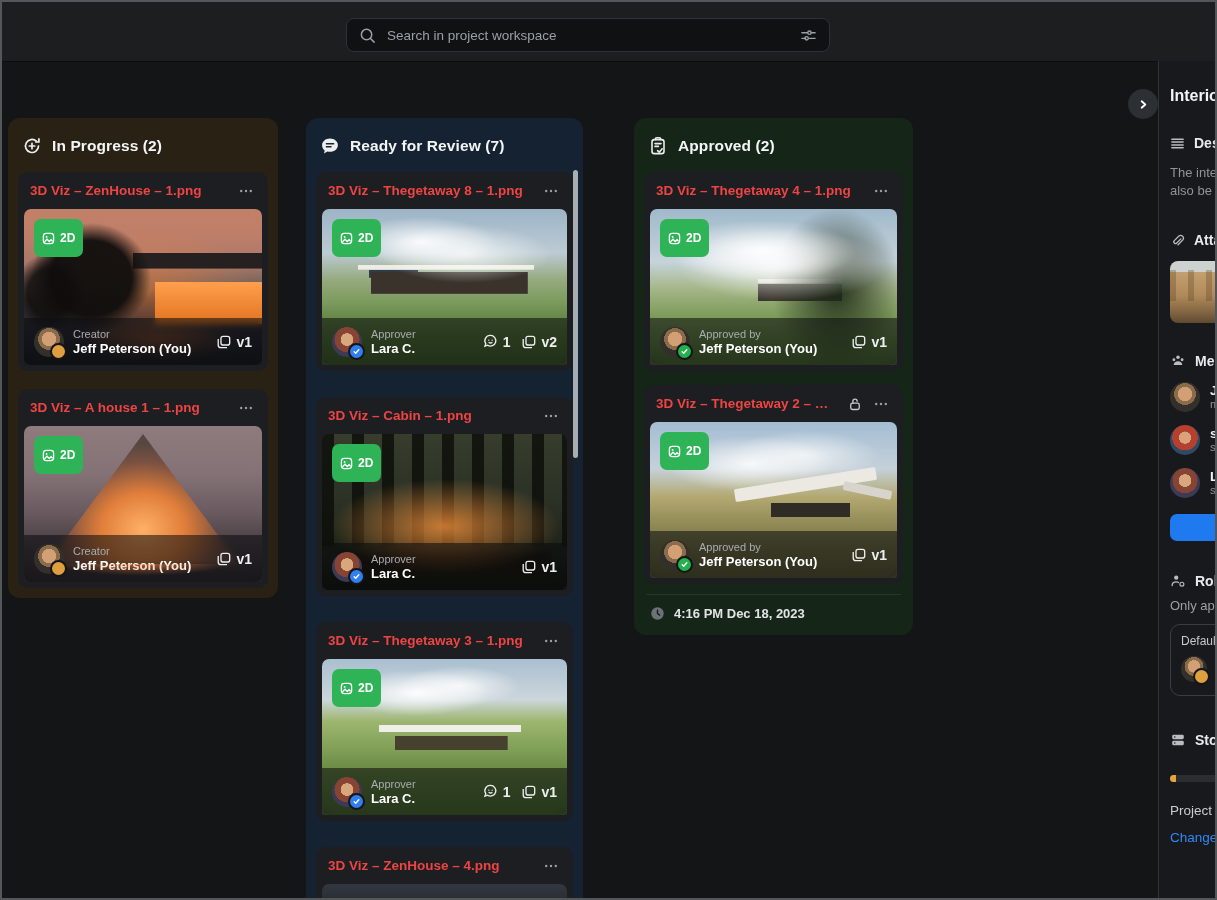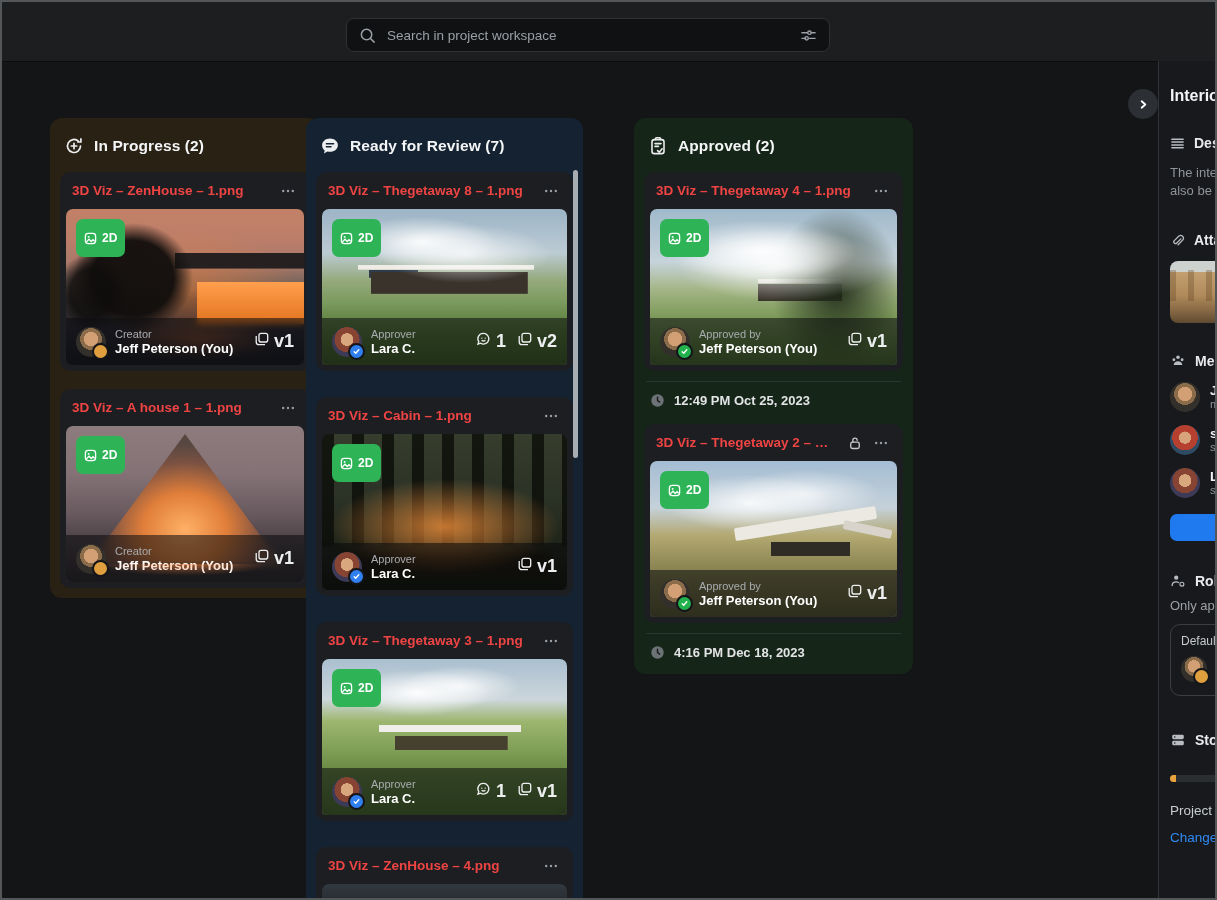--- a/index.html
+++ b/index.html
@@ -15,21 +15,21 @@
              border:1px solid #2e3236;border-radius:8px;display:flex;align-items:center;
              padding:0 12px;gap:9px;box-sizing:border-box;}
   .searchbox input{flex:1;background:transparent;border:none;outline:none;color:#c3c7ca;
                    font-size:13.5px;font-family:inherit;}
   .searchbox input::placeholder{color:#9aa0a6;}
   .icon{display:inline-flex;align-items:center;justify-content:center;}
 
   
   .board{position:absolute;top:61px;left:0;right:0;bottom:0;background:#141517;}
   .column{position:absolute;top:57px;border-radius:12px;padding:10px;box-sizing:border-box;}
-  .col-in-progress{left:8px;width:270px;background:#2a2115;margin-left:42px;}
+  .col-in-progress{left:8px;width:270px;background:#2a2115;}
   .col-ready-for-review{left:306px;width:277px;background:#152231;height:812px;}
   .col-approved{left:634px;width:279px;background:#152619;}
   .col-header{display:flex;align-items:center;gap:10px;padding:8px 4px 16px;}
   .col-header .col-title{font-size:15.5px;font-weight:bold;color:#f4f5f6;letter-spacing:.1px;}
 
   .card{background:#1c1e21;border-radius:10px;overflow:hidden;position:relative;}
   .col-body > .card:not(:first-child){margin-top:18px;}
   .col-ready-for-review .col-body > .card:not(:first-child){margin-top:26px;}
   .col-approved .col-body > .card:not(:first-child){margin-top:14px;}
   .card-titlebar{height:37px;display:flex;align-items:center;padding:0 12px;gap:8px;box-sizing:border-box;}
@@ -48,21 +48,21 @@
   .card-footer{position:absolute;left:0;right:0;bottom:0;height:47px;display:flex;align-items:center;
                gap:9px;padding:0 10px;box-sizing:border-box;background:rgba(10,11,13,.55);
                backdrop-filter:blur(3px);}
   .avatar{width:30px;height:30px;border-radius:50%;position:relative;flex:0 0 auto;background:#555;}
   .avatar-badge{position:absolute;right:-3px;bottom:-3px;width:13px;height:13px;border-radius:50%;
                 border:2px solid #141519;display:flex;align-items:center;justify-content:center;}
   .foot-labels{display:flex;flex-direction:column;gap:1px;min-width:0;}
   .role-label{font-size:11px;color:#a8acb0;}
   .person-name{font-size:13px;font-weight:bold;color:#fff;white-space:nowrap;}
   .meta-right{margin-left:auto;display:flex;align-items:center;gap:11px;}
-  .meta-item{display:flex;align-items:flex-start;gap:4px;font-size:18px;font-weight:bold;color:#eceeef;}
+  .meta-item{display:flex;align-items:flex-end;gap:4px;font-size:14px;font-weight:bold;color:#eceeef;}
 
   .ts-row{margin:10px 2px 2px;border-top:1px solid rgba(255,255,255,.08);
           padding:11px 4px 2px;display:flex;align-items:center;gap:9px;
           font-size:13px;font-weight:bold;color:#e2e4e5;}
 
   .col-scrollbar{position:absolute;right:5px;top:52px;width:5px;height:288px;border-radius:3px;
                  background:#c2c6c9;opacity:.85;}
 
   
   .av-jeff{background:radial-gradient(circle at 50% 40%,#d2a074 0 30%,#8a6b4a 31% 46%,#33302c 47%);}
@@ -547,29 +547,20 @@
                       <rect x="5.6" y="2.6" width="9.8" height="9.8" rx="2.4"></rect>
                       <path d="M12.4 15.4H5.5a3 3 0 0 1-3-3V5.6"></path>
                     </svg>
                   </span>
                   <span>v1</span>
                 </span>
               </span>
             </div>
           </div>
         </div>
-        <div class="ts-row">
-          <span class="icon">
-            <svg width="15" height="15" viewBox="0 0 16 16">
-              <circle cx="8" cy="8" r="6.6" fill="#6d7276"></circle>
-              <path d="M8 4.6V8l2.3 1.7" stroke="#17191b" stroke-width="1.5" fill="none" stroke-linecap="round"></path>
-            </svg>
-          </span>
-          <span>12:49 PM Oct 25, 2023</span>
-        </div>
         <div class="card">
           <div class="card-titlebar">
             <span class="card-title">3D Viz – Thegetaway 2 – …</span>
             <span class="lockwrap icon">
               <svg width="16" height="16" viewBox="0 0 18 18" fill="none" stroke="#c8cbcd" stroke-width="1.5" stroke-linecap="round">
                 <rect x="4.2" y="8" width="9.6" height="7.2" rx="2"></rect>
                 <path d="M6.6 8V6a2.4 2.4 0 0 1 4.8 0"></path>
               </svg>
             </span>
             <button class="card-menu">

